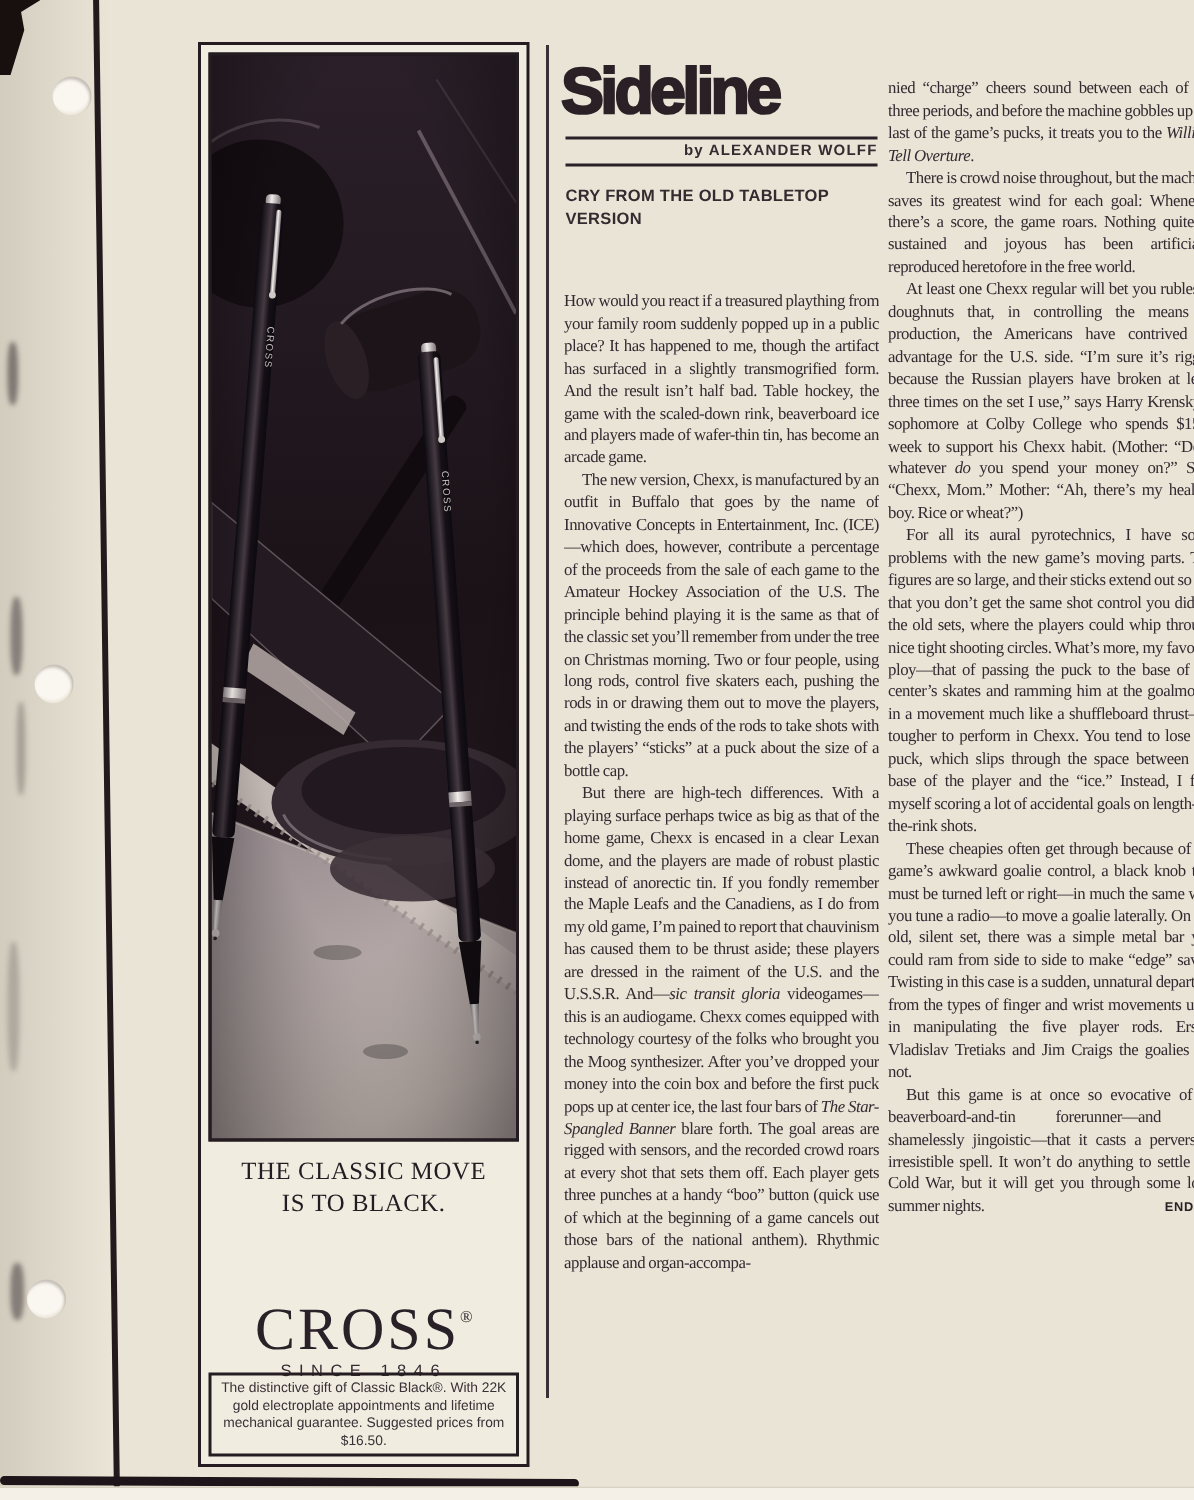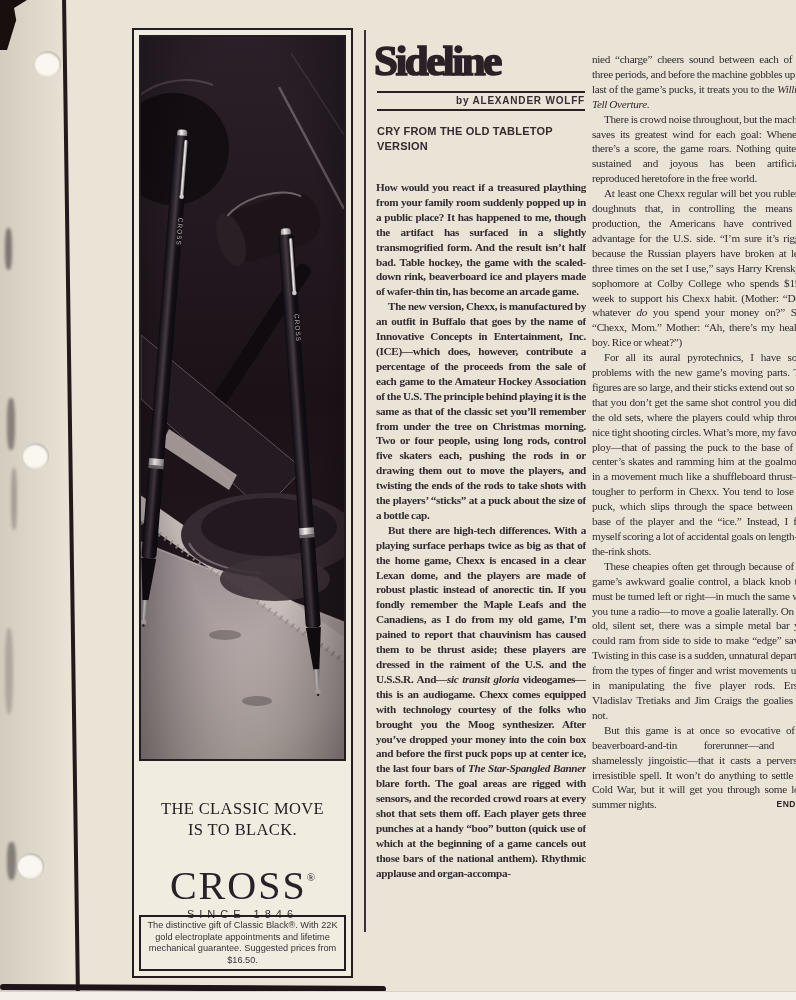--- a/index.html
+++ b/index.html
@@ -31,50 +31,50 @@
   .bottom-line{position:absolute;left:0px;top:984px;width:386px;height:6px;background:#1d1519;
     transform:rotate(0.3deg);transform-origin:left center;border-radius:3px;}
   .bottom-strip{position:absolute;left:0;top:991px;width:796px;height:9px;
     background:#f4f0e8;border-top:1px solid #d9d2c2;}
   
   .ad-box{position:absolute;left:132px;top:28px;width:221px;height:950px;
     border:2px solid #241c20;background:#f0ece0;box-sizing:border-box;}
   .ad-photo{position:absolute;left:5px;top:5px;width:207px;height:726px;
     border:2px solid #241c20;box-sizing:border-box;background:#201820;overflow:hidden;}
   .ad-photo svg{display:block;}
-  .ad-headline{position:absolute;left:0;top:768px;width:100%;text-align:center;
+  .ad-headline{position:absolute;left:0;top:740px;width:100%;text-align:center;
     font-family:"Liberation Serif",serif;font-size:16.5px;line-height:21px;
     letter-spacing:.4px;color:#241c22;font-weight:normal;}
   .ad-brandblock{position:absolute;left:0;bottom:56px;width:100%;text-align:center;color:#2a2128;}
   .ad-brand{font-family:"Liberation Serif",serif;font-size:40px;letter-spacing:2px;line-height:38px;}
   .ad-brand sup{font-size:11px;vertical-align:18px;letter-spacing:0;}
   .ad-tagline{font-family:"Liberation Sans",sans-serif;font-size:11px;letter-spacing:5px;
     margin-top:3px;color:#352b31;}
   .ad-fineprint{position:absolute;left:5px;right:5px;bottom:5px;border:2px solid #241c20;
     padding:3px 4px;text-align:center;font-family:"Liberation Sans",sans-serif;
     font-size:9.2px;line-height:11.4px;color:#3a3036;box-sizing:border-box;}
   
   .col-rule{position:absolute;left:364px;top:30px;width:2px;height:902px;background:#3a3136;}
   .article-title{position:absolute;left:374px;top:38px;width:212px;
-    font-family:Liberation Serif, serif;font-weight:bold;font-size:43px;line-height:46px;
+    font-family:Liberation Sans, sans-serif;font-weight:bold;font-size:43px;line-height:46px;
     letter-spacing:-2.5px;color:#2b2026;-webkit-text-stroke:1.6px #2b2026;}
   .rule-a{position:absolute;left:377px;top:91px;width:208px;height:2px;background:#2b2026;}
   .byline{position:absolute;left:377px;top:95px;width:208px;text-align:right;
     font-family:"Liberation Sans",sans-serif;font-weight:bold;font-size:10px;
     letter-spacing:.8px;color:#352b31;}
   .rule-b{position:absolute;left:377px;top:109px;width:208px;height:2px;background:#2b2026;}
   .standfirst{position:absolute;left:377px;top:124px;width:212px;
     font-family:"Liberation Sans",sans-serif;font-weight:bold;font-size:11px;
     line-height:15px;letter-spacing:.2px;color:#342a30;}
   .body-col{position:absolute;font-size:11.2px;line-height:14.9px;text-align:justify;
     color:#332a31;letter-spacing:-0.3px;word-spacing:-0.4px;}
   .body-col p{margin:0;text-indent:12px;}
   .body-col p.noindent{text-indent:0;}
   .body-col i{font-style:italic;}
-  .col1{left:376px;top:180px;width:210px;height:756px;overflow:hidden;font-weight:bold;}
+  .col1{left:376px;top:194px;width:210px;height:756px;overflow:hidden;}
   .col2{left:592px;top:52px;width:218px;height:902px;overflow:hidden;}
   .end-row{text-align:right;margin-top:-14.9px;padding-right:14px;
     font-family:"Liberation Sans",sans-serif;font-weight:bold;font-size:8.5px;
     letter-spacing:.5px;color:#2b2026;}
 </style>
 </head>
 <body>
 
 <div class="edge-shade"></div>
 <div class="corner-mark"></div>

